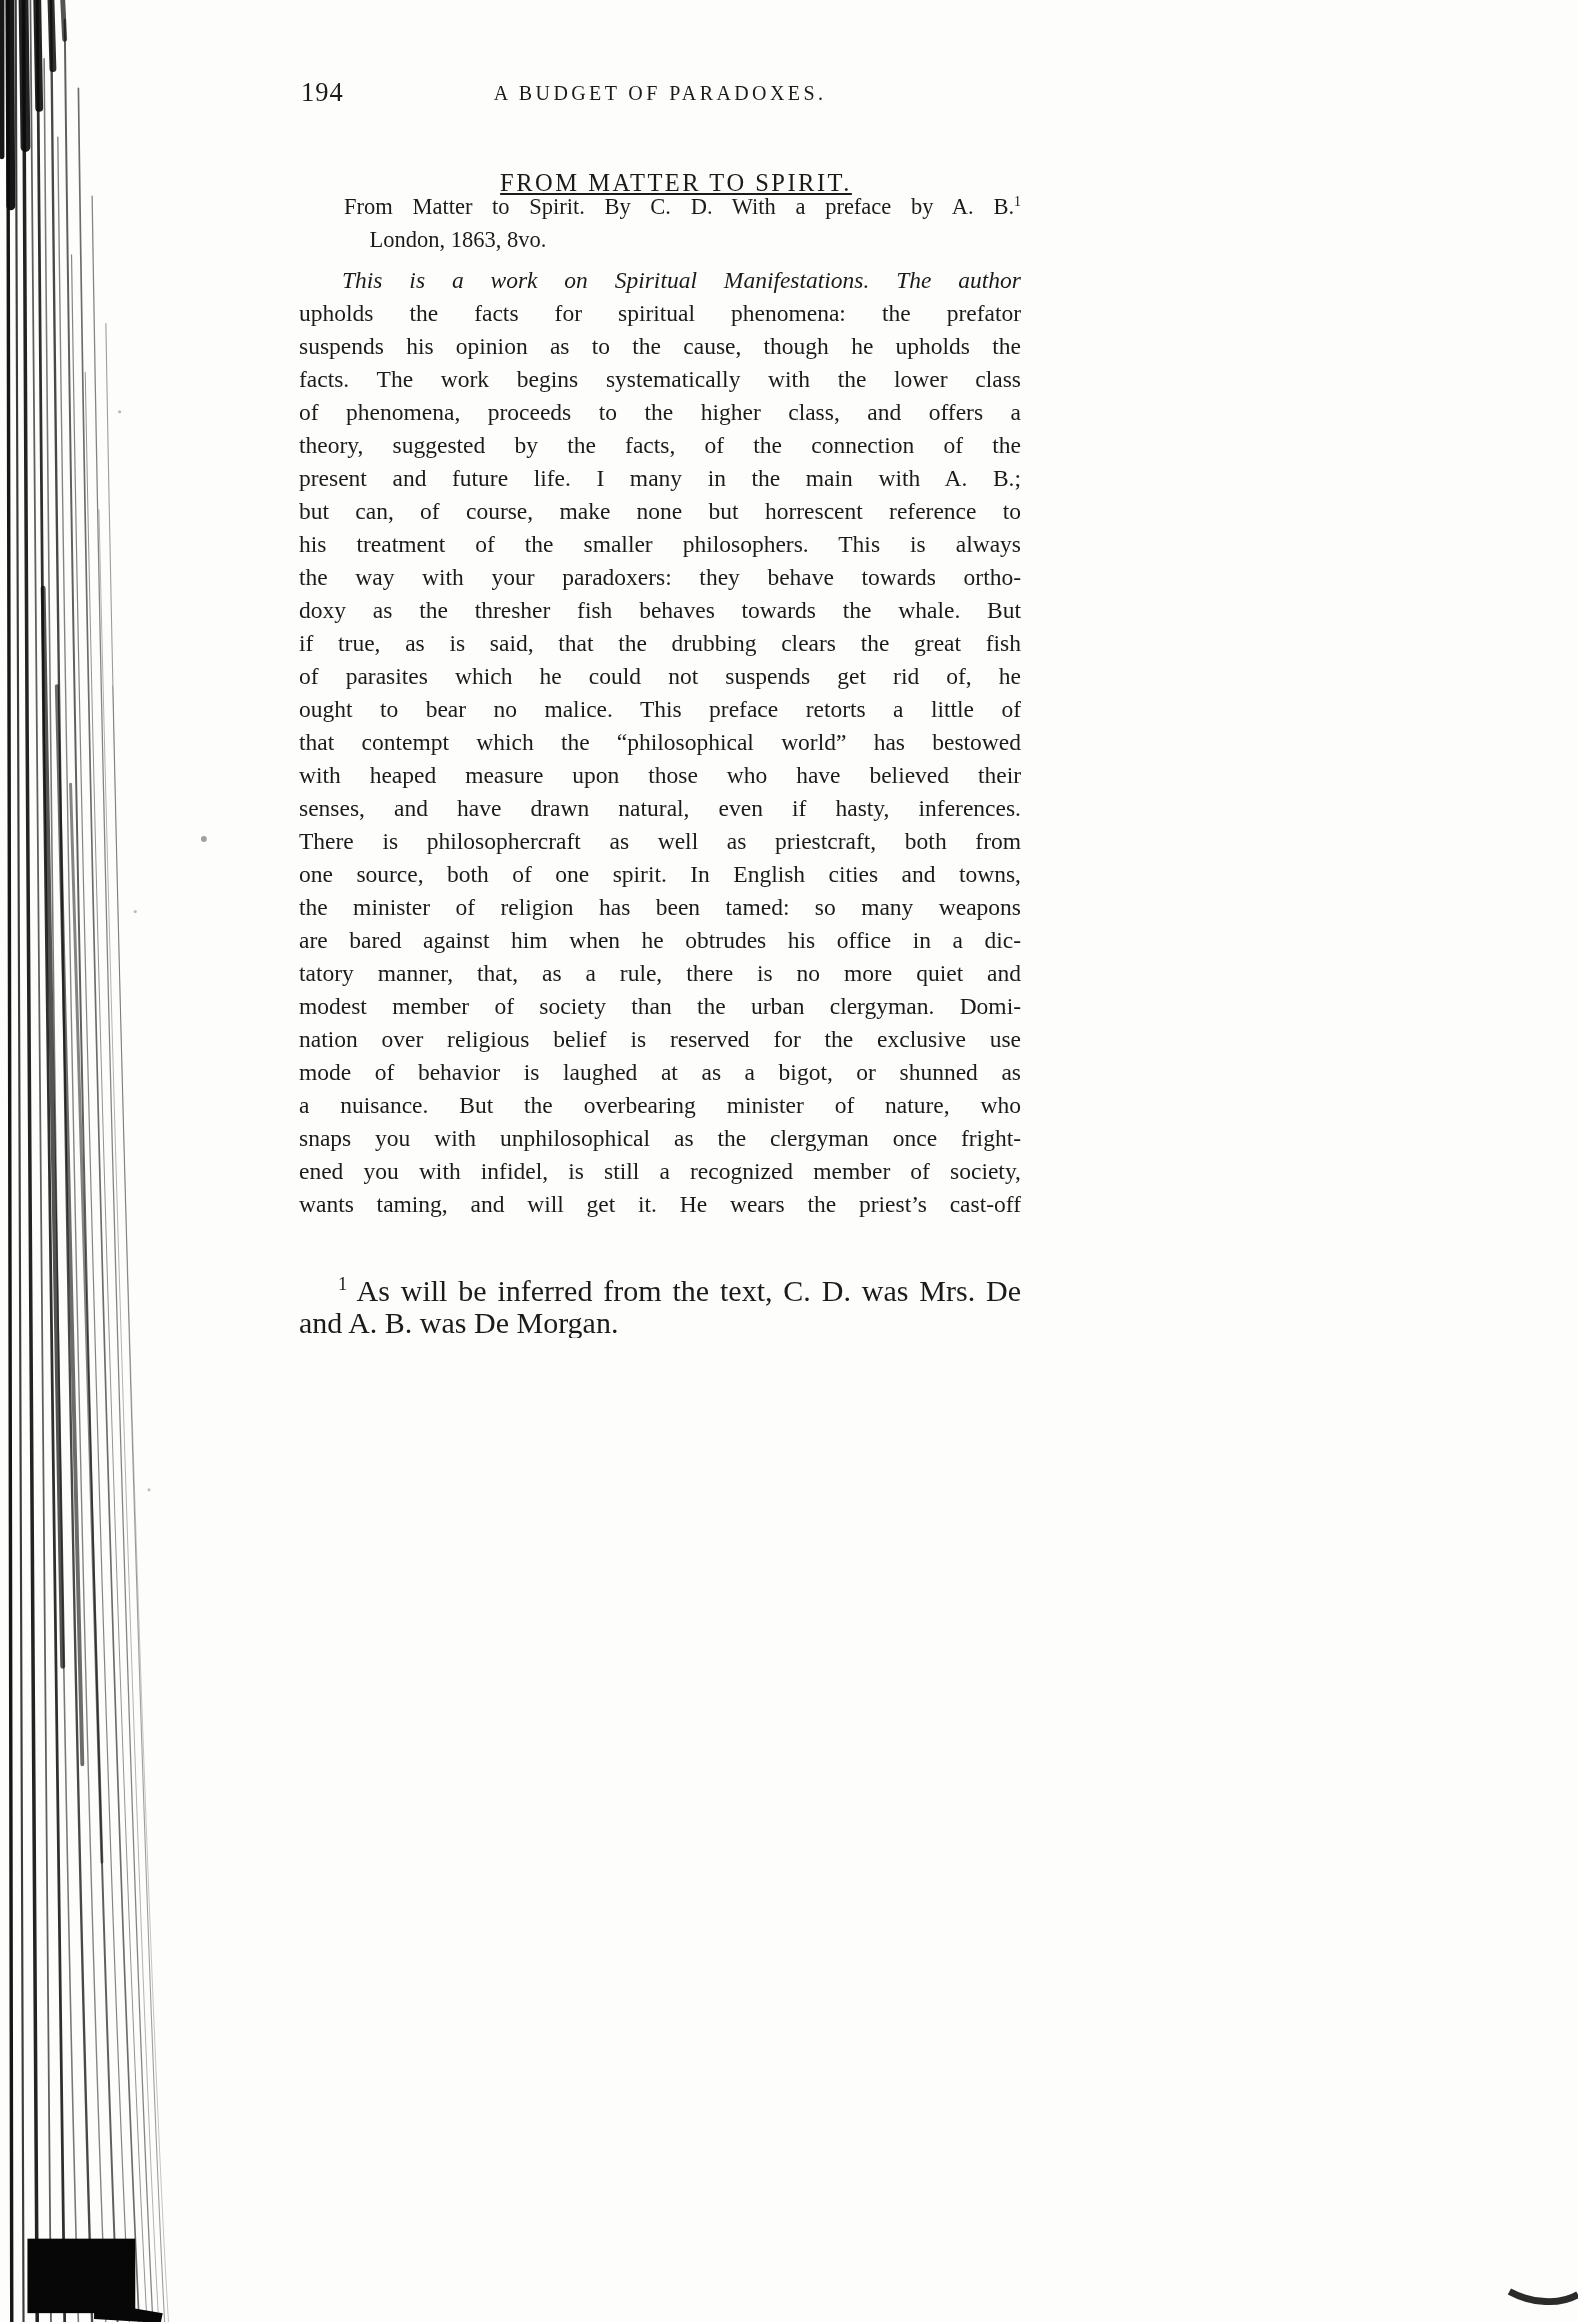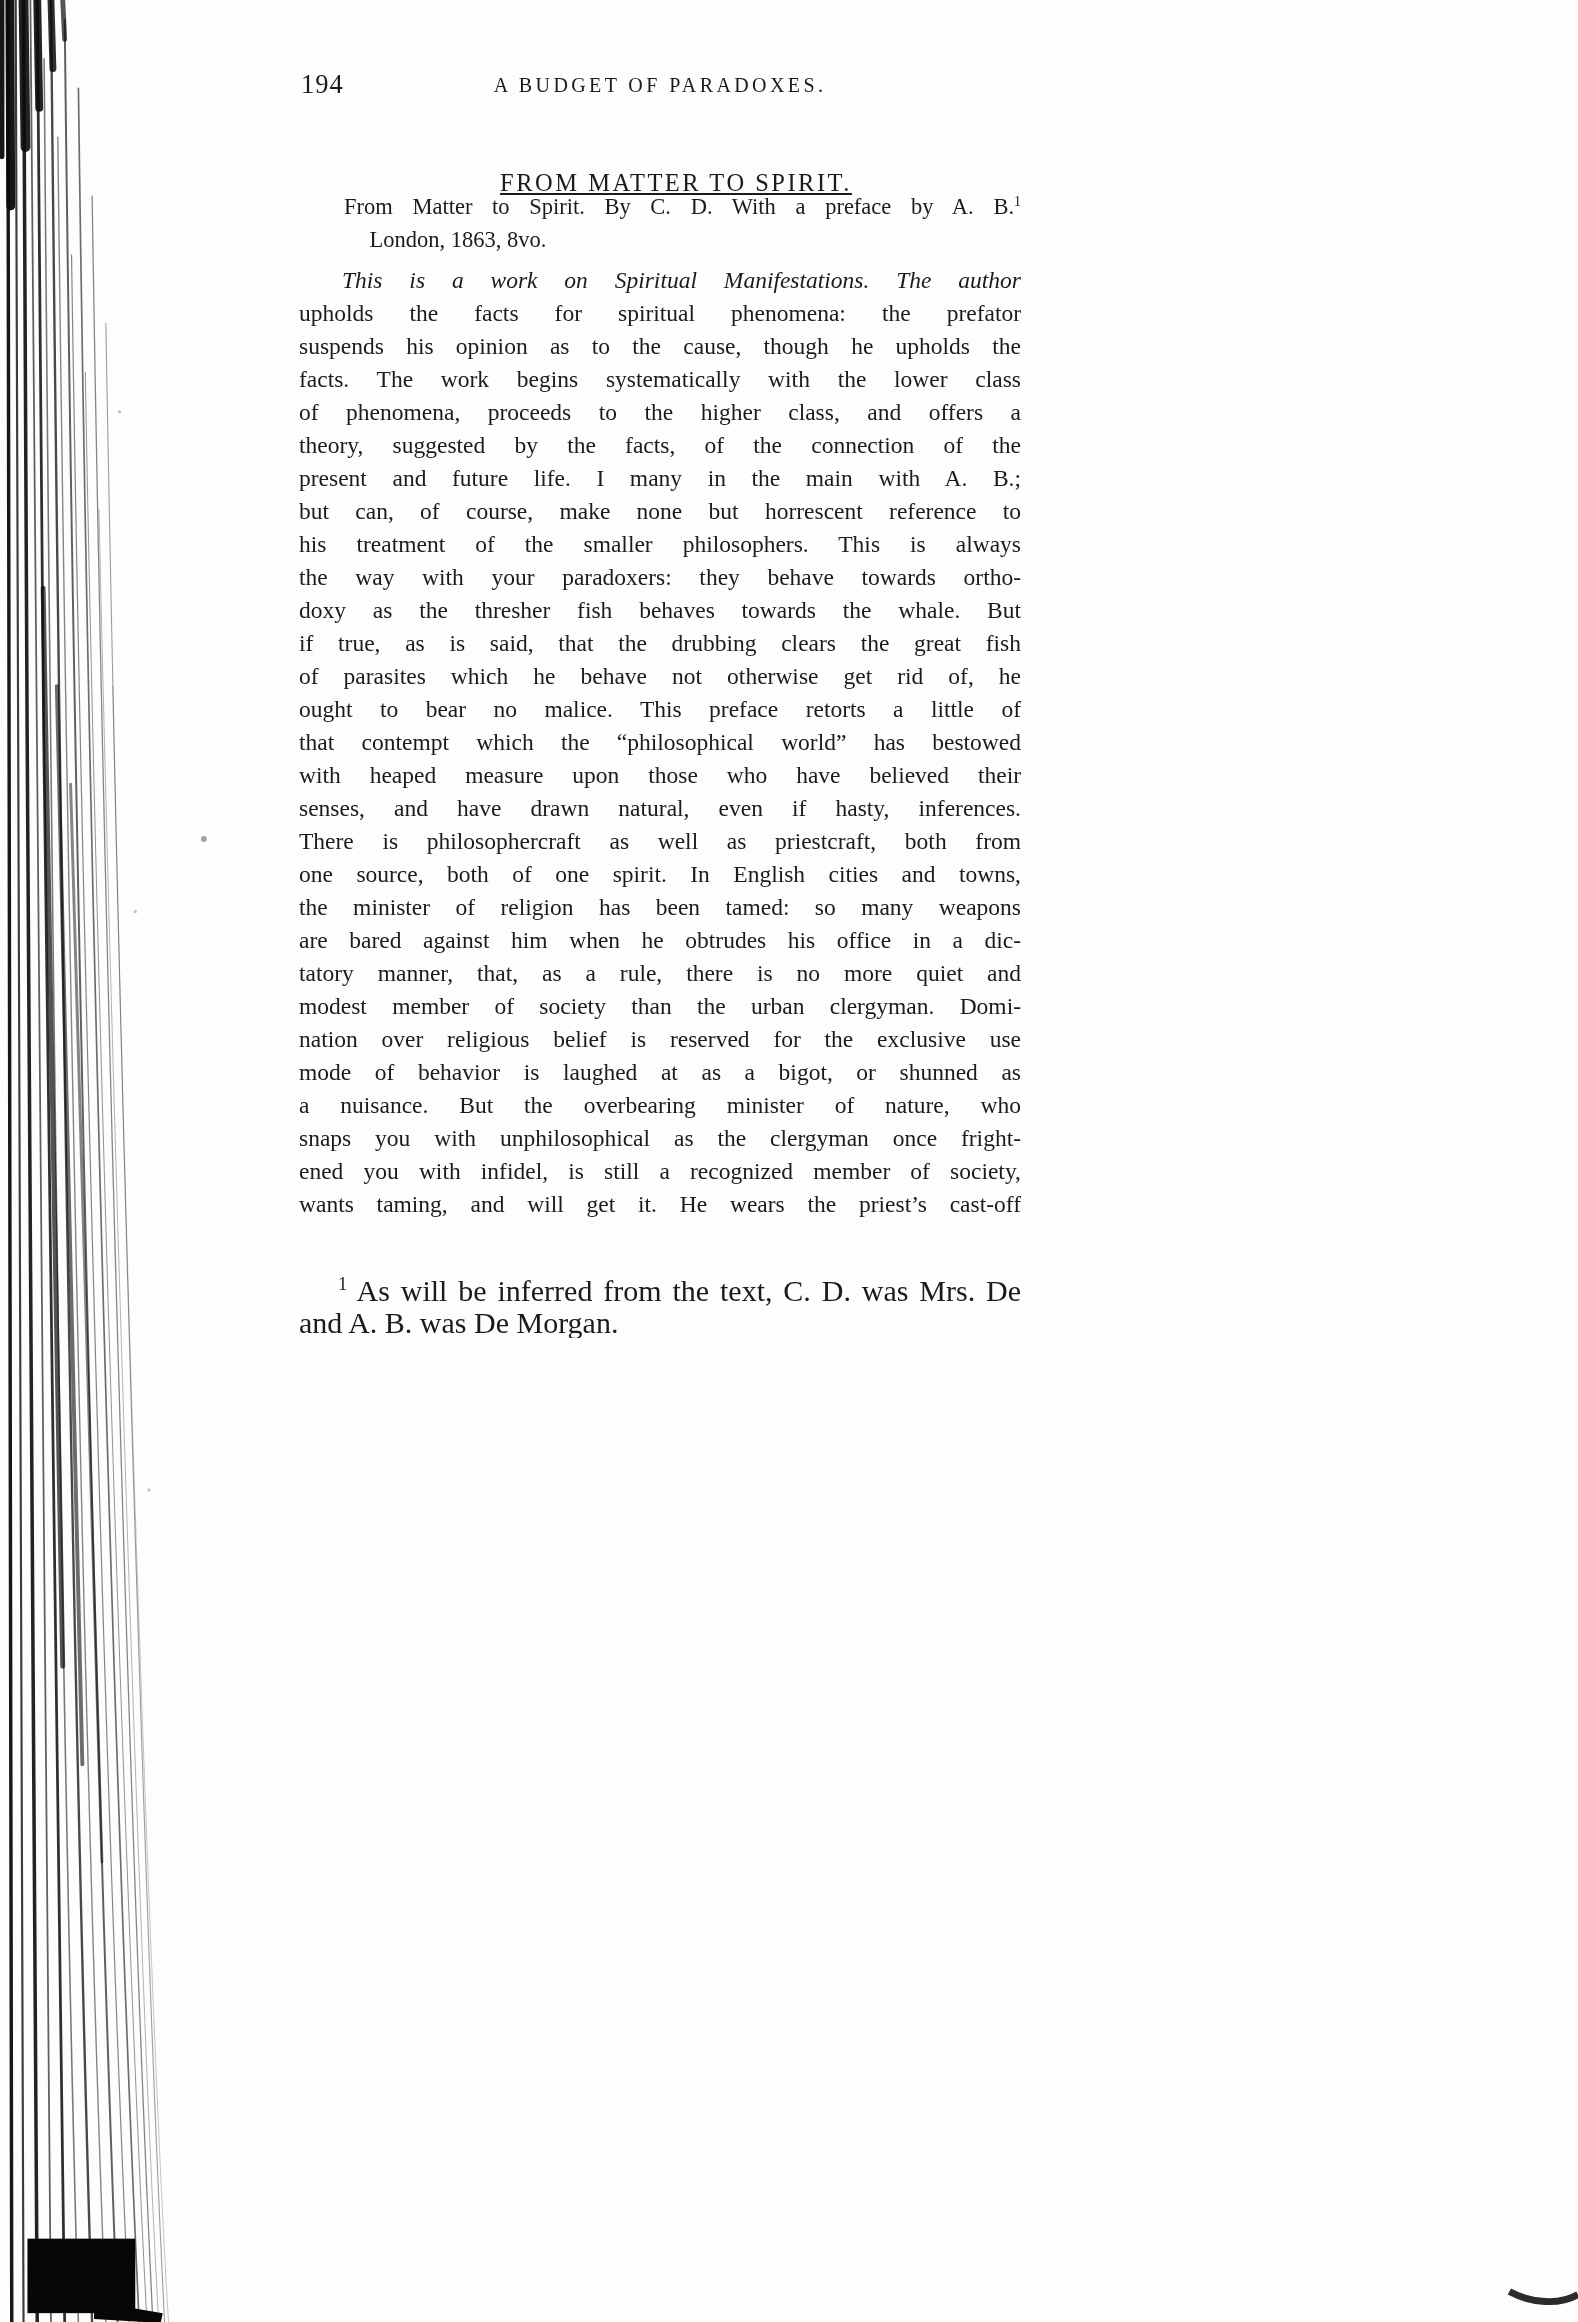--- a/index.html
+++ b/index.html
@@ -16,21 +16,21 @@
   .artifact {
     position: absolute;
     left: 0; top: 0;
     pointer-events: none;
   }
   .content {
     position: absolute;
     left: 299px; top: 0;
     width: 722px; height: 100%;
   }
-  .header-row { position: absolute; top: 69px; left: 0; width: 100%; height: 35px; text-align: right; }
+  .header-row { position: absolute; top: 77px; left: 0; width: 100%; height: 35px; text-align: right; }
   .pagenum {
     position: absolute; left: 2px; top: 0;
     font-size: 26.5px; letter-spacing: 1px;
   }
   .running {
     position: absolute; left: 50%; top: 4.9px; transform: translateX(-50%);
     font-size: 20px; letter-spacing: 3.4px; white-space: nowrap;
   }
   .title {
     position: absolute; top: 153px; left: 0; width: 100%; margin: 16px;
@@ -120,21 +120,21 @@
         <div class="line"><span>suspends his opinion as to the cause, though he upholds the</span></div>
         <div class="line"><span>facts.  The work begins systematically with the lower class</span></div>
         <div class="line"><span>of phenomena, proceeds to the higher class, and offers a</span></div>
         <div class="line"><span>theory, suggested by the facts, of the connection of the</span></div>
         <div class="line"><span>present and future life.  I many in the main with A. B.;</span></div>
         <div class="line"><span>but can, of course, make none but horrescent reference to</span></div>
         <div class="line"><span>his treatment of the smaller philosophers.  This is always</span></div>
         <div class="line"><span>the way with your paradoxers: they behave towards ortho-</span></div>
         <div class="line"><span>doxy as the thresher fish behaves towards the whale.  But</span></div>
         <div class="line"><span>if true, as is said, that the drubbing clears the great fish</span></div>
-        <div class="line"><span>of parasites which he behave not otherwise get rid of, he</span></div>
+        <div class="line"><span>of parasites which he could not suspends get rid of, he</span></div>
         <div class="line"><span>ought to bear no malice.  This preface retorts a little of</span></div>
         <div class="line"><span>that contempt which the “philosophical world” has bestowed</span></div>
         <div class="line"><span>with heaped measure upon those who have believed their</span></div>
         <div class="line"><span>senses, and have drawn natural, even if hasty, inferences.</span></div>
         <div class="line"><span>There is philosophercraft as well as priestcraft, both from</span></div>
         <div class="line"><span>one source, both of one spirit.  In English cities and towns,</span></div>
         <div class="line"><span>the minister of religion has been tamed: so many weapons</span></div>
         <div class="line"><span>are bared against him when he obtrudes his office in a dic-</span></div>
         <div class="line"><span>tatory manner, that, as a rule, there is no more quiet and</span></div>
         <div class="line"><span>modest member of society than the urban clergyman.  Domi-</span></div>

